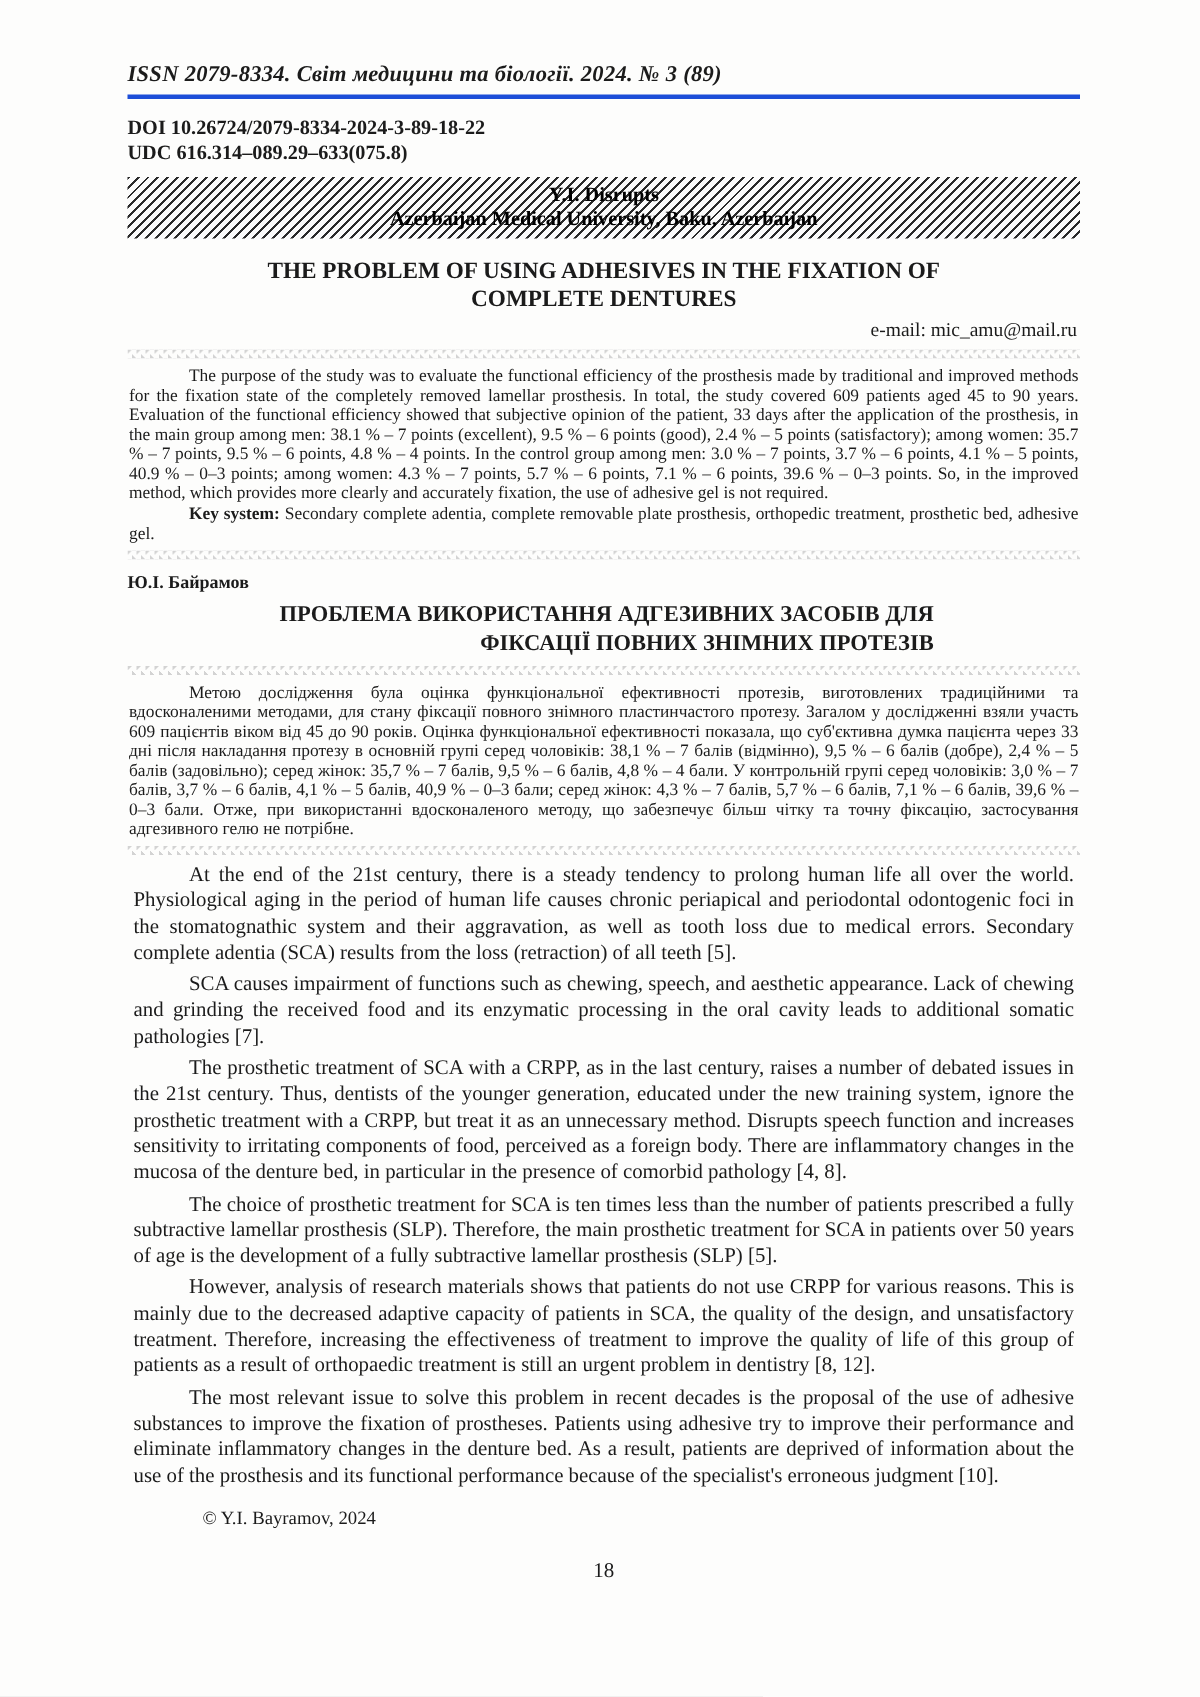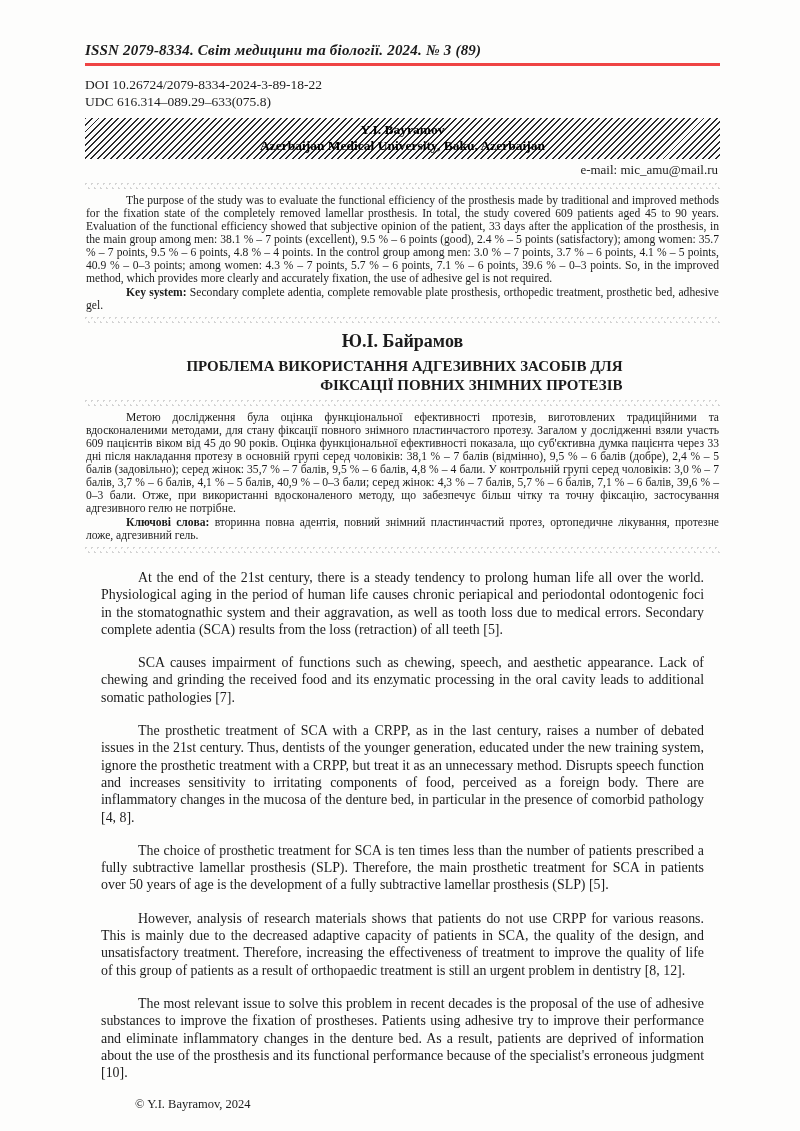--- a/index.html
+++ b/index.html
@@ -14,26 +14,26 @@
     box-sizing: border-box;
     padding: 42px 80px 0 85px;
     overflow: hidden;
   }
   .journal-line {
     font-size: 15px;
     font-weight: bold;
     font-style: italic;
     letter-spacing: 0.2px;
     padding-bottom: 4px;
-    border-bottom: 3px solid #ef4444;
+    border-bottom: 3px solid #1d4ed8;
     margin-bottom: 10px;
   }
   .doi, .udc {
     font-size: 13.5px;
-    font-weight: normal;
+    font-weight: bold;
     line-height: 17px;
   }
   .author-band {
     margin-top: 8px;
     padding: 4px 0 5px 0;
     background: repeating-linear-gradient(135deg, #2a2a2a 0px, #2a2a2a 1.4px, #fbfbfb 1.4px, #fbfbfb 4.6px);
     text-align: center;
   }
   .author-band .band-line {
     font-size: 13.5px;
@@ -66,39 +66,39 @@
   }
   .abstract {
     font-size: 11.6px;
     line-height: 13px;
     text-align: justify;
     text-indent: 40px;
     margin: 1px;
   }
   .kw b { font-weight: bold; }
   .ua-author {
-    font-size: 18px;
+    font-size: 12px;
     font-weight: bold;
-    text-align: center;
+    text-align: left;
     margin: 8px 0 5px 0;
   }
   .ua-title {
     font-size: 15px;
     font-weight: bold;
     text-align: right;
     line-height: 19px;
     max-width: 440px;
     margin: 2px auto 2px auto;
   }
   .body-par {
     font-size: 13.9px;
     line-height: 17.3px;
     text-align: justify;
     text-indent: 37px;
-    margin: 16px;
+    margin: 4px;
   }
   footer { margin-top: 12px; }
   .copyright {
     font-size: 12.5px;
     padding-left: 50px;
   }
   .page-num {
     font-size: 14px;
     text-align: center;
     margin-top: 20px;
@@ -109,41 +109,41 @@
 
 <div class="page">
 
   <header>
     <div class="journal-line">ISSN 2079-8334. Світ медицини та біології. 2024. № 3 (89)</div>
     <div class="doi">DOI 10.26724/2079-8334-2024-3-89-18-22</div>
     <div class="udc">UDC 616.314–089.29–633(075.8)</div>
   </header>
 
   <div class="author-band">
-    <div class="band-line">Y.I. Bayramov</div>
+    <div class="band-line">Y.I. Disrupts</div>
     <div class="band-line">Azerbaijan Medical University, Baku, Azerbaijan</div>
   </div>
 
+  <h1 class="en-title">THE PROBLEM OF USING ADHESIVES IN THE FIXATION OF COMPLETE DENTURES</h1>
 
   <div class="email">e-mail: mic_amu@mail.ru</div>
 
   <div class="zigzag"></div>
 
   <p class="abstract">The purpose of the study was to evaluate the functional efficiency of the prosthesis made by traditional and improved methods for the fixation state of the completely removed lamellar prosthesis. In total, the study covered 609 patients aged 45 to 90 years. Evaluation of the functional efficiency showed that subjective opinion of the patient, 33 days after the application of the prosthesis, in the main group among men: 38.1 % – 7 points (excellent), 9.5 % – 6 points (good), 2.4 % – 5 points (satisfactory); among women: 35.7 % – 7 points, 9.5 % – 6 points, 4.8 % – 4 points. In the control group among men: 3.0 % – 7 points, 3.7 % – 6 points, 4.1 % – 5 points, 40.9 % – 0–3 points; among women: 4.3 % – 7 points, 5.7 % – 6 points, 7.1 % – 6 points, 39.6 % – 0–3 points. So, in the improved method, which provides more clearly and accurately fixation, the use of adhesive gel is not required.</p>
   <p class="abstract kw"><b>Key system:</b> <span>Secondary complete adentia, complete removable plate prosthesis, orthopedic treatment, prosthetic bed, adhesive gel.</span></p>
 
   <div class="zigzag"></div>
 
   <div class="ua-author">Ю.І. Байрамов</div>
   <h2 class="ua-title">ПРОБЛЕМА ВИКОРИСТАННЯ АДГЕЗИВНИХ ЗАСОБІВ ДЛЯ ФІКСАЦІЇ ПОВНИХ ЗНІМНИХ ПРОТЕЗІВ</h2>
 
   <div class="zigzag"></div>
 
   <p class="abstract">Метою дослідження була оцінка функціональної ефективності протезів, виготовлених традиційними та вдосконаленими методами, для стану фіксації повного знімного пластинчастого протезу. Загалом у дослідженні взяли участь 609 пацієнтів віком від 45 до 90 років. Оцінка функціональної ефективності показала, що суб'єктивна думка пацієнта через 33 дні після накладання протезу в основній групі серед чоловіків: 38,1 % – 7 балів (відмінно), 9,5 % – 6 балів (добре), 2,4 % – 5 балів (задовільно); серед жінок: 35,7 % – 7 балів, 9,5 % – 6 балів, 4,8 % – 4 бали. У контрольній групі серед чоловіків: 3,0 % – 7 балів, 3,7 % – 6 балів, 4,1 % – 5 балів, 40,9 % – 0–3 бали; серед жінок: 4,3 % – 7 балів, 5,7 % – 6 балів, 7,1 % – 6 балів, 39,6 % – 0–3 бали. Отже, при використанні вдосконаленого методу, що забезпечує більш чітку та точну фіксацію, застосування адгезивного гелю не потрібне.</p>
-  <p class="abstract kw"><b>Ключові слова:</b> <span>вторинна повна адентія, повний знімний пластинчастий протез, ортопедичне лікування, протезне ложе, адгезивний гель.</span></p>
 
   <div class="zigzag"></div>
 
   <main>
     <p class="body-par">At the end of the 21st century, there is a steady tendency to prolong human life all over the world. Physiological aging in the period of human life causes chronic periapical and periodontal odontogenic foci in the stomatognathic system and their aggravation, as well as tooth loss due to medical errors. Secondary complete adentia (SCA) results from the loss (retraction) of all teeth [5].</p>
     <p class="body-par">SCA causes impairment of functions such as chewing, speech, and aesthetic appearance. Lack of chewing and grinding the received food and its enzymatic processing in the oral cavity leads to additional somatic pathologies [7].</p>
     <p class="body-par">The prosthetic treatment of SCA with a CRPP, as in the last century, raises a number of debated issues in the 21st century. Thus, dentists of the younger generation, educated under the new training system, ignore the prosthetic treatment with a CRPP, but treat it as an unnecessary method. Disrupts speech function and increases sensitivity to irritating components of food, perceived as a foreign body. There are inflammatory changes in the mucosa of the denture bed, in particular in the presence of comorbid pathology [4, 8].</p>
     <p class="body-par">The choice of prosthetic treatment for SCA is ten times less than the number of patients prescribed a fully subtractive lamellar prosthesis (SLP). Therefore, the main prosthetic treatment for SCA in patients over 50 years of age is the development of a fully subtractive lamellar prosthesis (SLP) [5].</p>
     <p class="body-par">However, analysis of research materials shows that patients do not use CRPP for various reasons. This is mainly due to the decreased adaptive capacity of patients in SCA, the quality of the design, and unsatisfactory treatment. Therefore, increasing the effectiveness of treatment to improve the quality of life of this group of patients as a result of orthopaedic treatment is still an urgent problem in dentistry [8, 12].</p>
     <p class="body-par">The most relevant issue to solve this problem in recent decades is the proposal of the use of adhesive substances to improve the fixation of prostheses. Patients using adhesive try to improve their performance and eliminate inflammatory changes in the denture bed. As a result, patients are deprived of information about the use of the prosthesis and its functional performance because of the specialist's erroneous judgment [10].</p>

